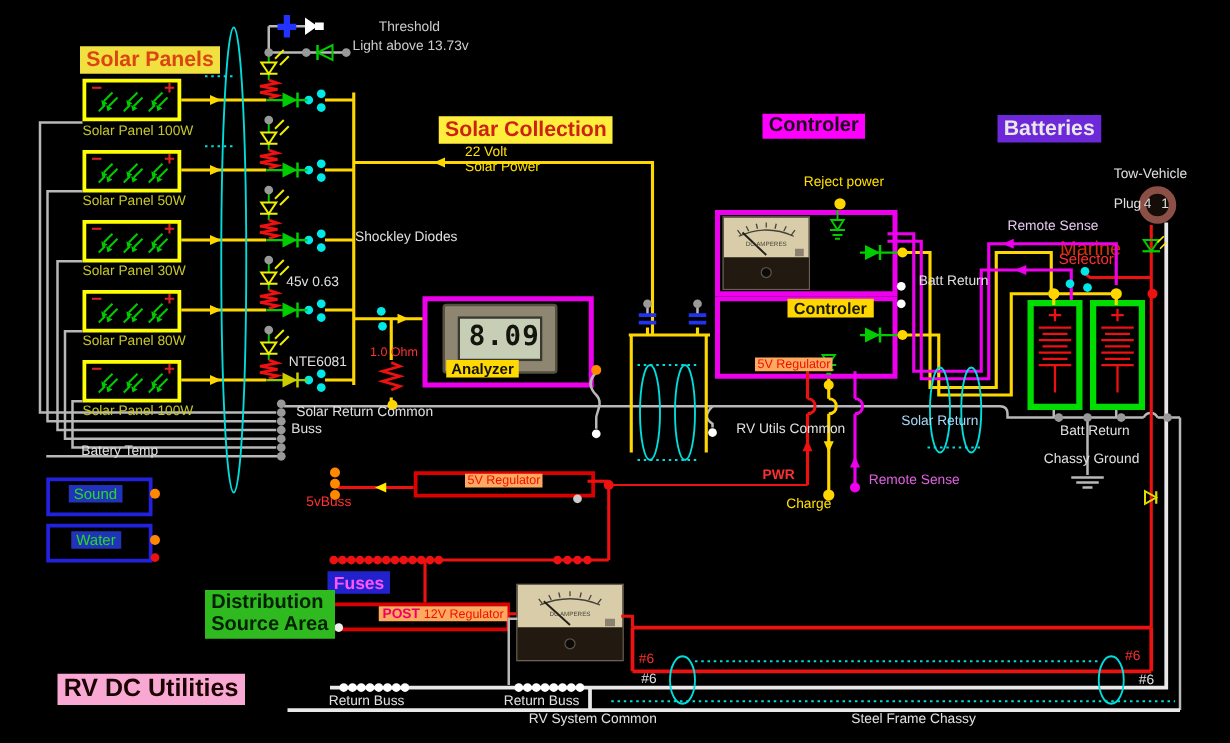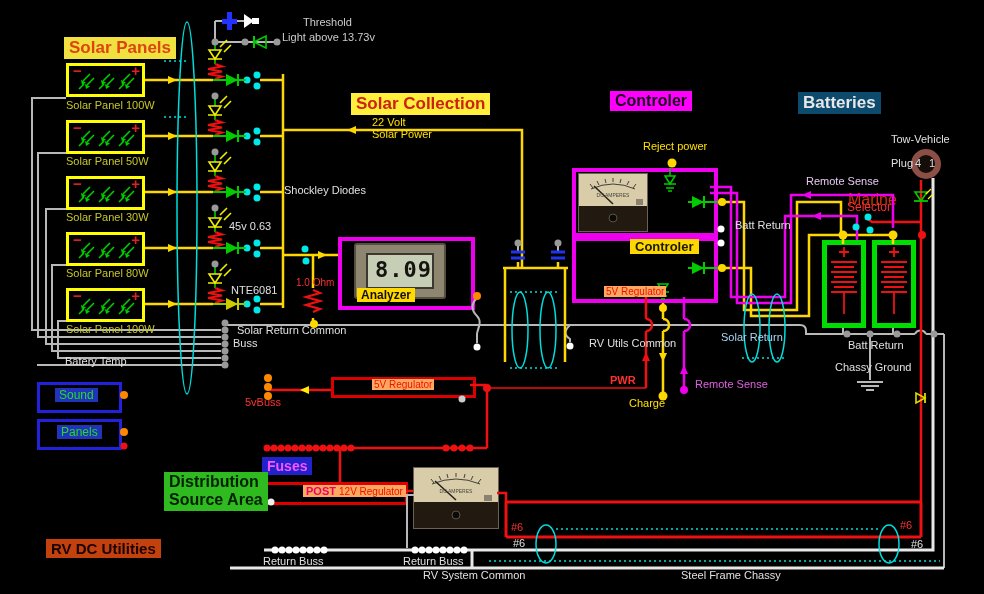--- a/index.html
+++ b/index.html
@@ -31,27 +31,27 @@
        border-radius:50%;background:#140d08;z-index:1;}
 </style>
 </head>
 <body>
 
 <div id="stage">
 
   <div class="ttl" style="left:64px;top:37px;background:#f0e040;color:#dd4411;font-size:17px;">Solar Panels</div>
   <div class="ttl" style="left:351px;top:93px;background:#ffee3c;color:#cc2211;font-size:17px;">Solar Collection</div>
   <div class="ttl" style="left:610px;top:91px;background:#ff00ff;color:#1a001a;">Controler</div>
-  <div class="ttl" style="left:798px;top:92px;background:#0c4a6e;color:#e8e8e8;font-size:17px;">Batteries</div>
+  <div class="ttl" style="left:798px;top:92px;background:#6d28d9;color:#e8e8e8;font-size:17px;">Batteries</div>
   <div class="ttl" style="left:262px;top:457px;background:#2222cc;color:#ff55ff;font-size:14px;">Fuses</div>
   <div class="ttl" style="left:164px;top:472px;background:#2fbb1f;color:#002000;line-height:1.15;">
     <div>Distribution</div>
     <div>Source Area</div>
   </div>
-  <div class="ttl" style="left:46px;top:539px;background:#c2410c;color:#1a0000;font-size:15px;">RV DC Utilities</div>
+  <div class="ttl" style="left:46px;top:539px;background:#f9a8d4;color:#1a0000;font-size:20px;">RV DC Utilities</div>
 
   <div class="panel" style="top:63px;">
     <span class="minus">−</span>
     <span class="plus">+</span>
     <svg width="58" height="20">
         <use href="#cellg" x="0"></use>
         <use href="#cellg" x="20"></use>
         <use href="#cellg" x="40"></use>
       </svg>
   </div>
@@ -158,21 +158,21 @@
       <text x="42" y="25" font-size="5" fill="#4a453c" text-anchor="middle">DC AMPERES</text>
       <rect x="0" y="34" width="84" height="26" fill="#221a10"></rect>
       <circle cx="42" cy="47" r="4" fill="#0c0a07" stroke="#5a5248"></circle>
       <rect x="70" y="27" width="8" height="6" fill="#8a8170"></rect>
     </svg>
   </div>
 
   <div class="bluebox" style="left:37px;top:382px;width:79px;height:25px;"></div>
   <div class="tag" style="left:55px;top:388px;background:#2233bb;color:#22dd22;font-size:12px;padding:0 4px;">Sound</div>
   <div class="bluebox" style="left:37px;top:419px;width:79px;height:25px;"></div>
-  <div class="tag" style="left:57px;top:425px;background:#2233bb;color:#22dd22;font-size:12px;padding:0 4px;">Panels</div>
+  <div class="tag" style="left:57px;top:425px;background:#2233bb;color:#22dd22;font-size:12px;padding:0 4px;">Water</div>
 
   <div class="grnbat" style="left:822px;top:240px;"></div>
   <div class="grnbat" style="left:872px;top:240px;"></div>
 
   <div class="plugring"></div>
   <div class="lbl" style="left:915px;top:157px;color:#ddd;">4</div>
   <div class="lbl" style="left:929px;top:157px;color:#ddd;">1</div>
 
   <div class="lbl" style="left:303px;top:16px;color:#cccccc;">Threshold</div>
   <div class="lbl" style="left:282px;top:31px;color:#cccccc;">Light above 13.73v</div>

